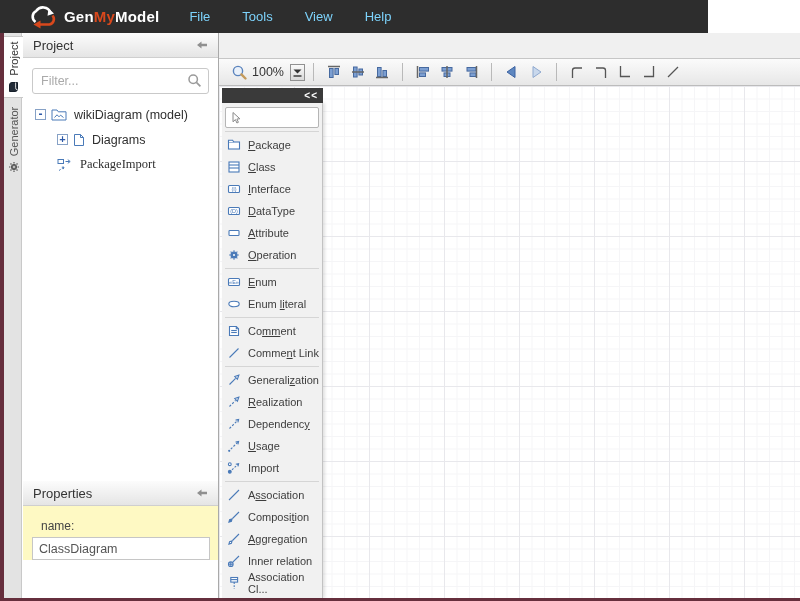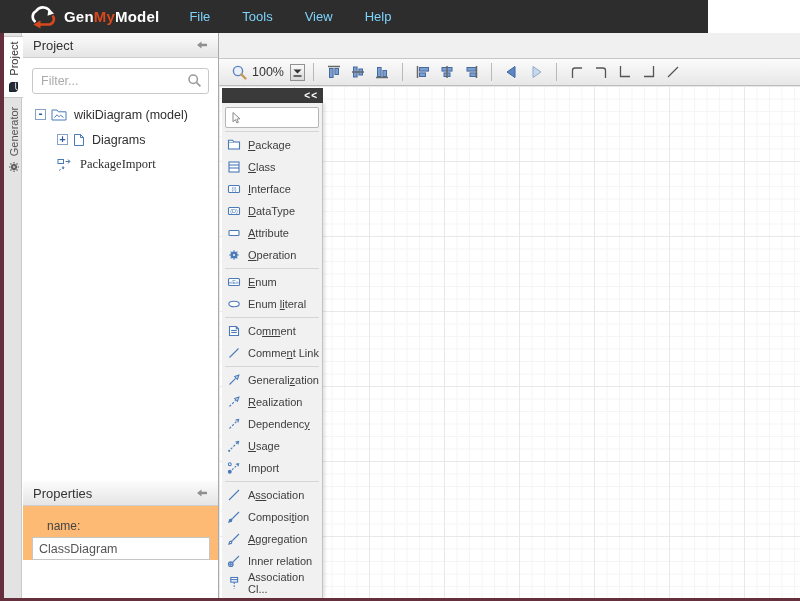--- a/index.html
+++ b/index.html
@@ -35,22 +35,22 @@
   .filter-wrap input{width:100%;height:26px;box-sizing:border-box;border:1px solid #c9c9c9;border-radius:3px;
                      padding:0 26px 0 8px;font-size:12.5px;color:#555;font-family:inherit;outline:none;}
   .filter-wrap input::placeholder{color:#aaa;}
   .filter-wrap .mag{position:absolute;right:6px;top:5px;}
   .tree{margin-top:8px;font-size:12.5px;color:#2f2f2f;}
   .trow{height:25px;display:flex;align-items:center;gap:5px;cursor:default;}
   .trow .lbl{margin-left:2px;white-space:nowrap;}
   .tg{width:11px;height:11px;box-sizing:border-box;border:1px solid #86a1c6;background:#fff;
       color:#2f5aa8;font-size:10px;line-height:8px;text-align:center;font-weight:bold;
       font-family:"DejaVu Sans Mono",monospace;flex:0 0 auto;}
-  .props{position:absolute;left:23px;top:481px;width:196px;box-sizing:border-box;border-right:1px solid #a9a9a9;background:#fdba74;}
-  .props .field-label{margin:13px 10px 4px 24px;font-size:12px;color:#444;}
+  .props{position:absolute;left:23px;top:481px;width:196px;box-sizing:border-box;border-right:1px solid #a9a9a9;background:#fef9c3;}
+  .props .field-label{margin:13px 10px 4px 18px;font-size:12px;color:#444;}
   .props input{display:block;margin:0 9px;width:178px;height:23px;box-sizing:border-box;border:1px solid #c6c6c6;
                padding:0 6px;font-size:12.5px;color:#555;font-family:inherit;outline:none;}
   
   .tabbar{position:absolute;left:219px;top:33px;width:581px;height:25px;background:#f0f0f0;
           border-bottom:1px solid #c6c6c6;box-sizing:content-box;z-index:5;}
   .etab{position:absolute;left:3px;top:0;height:25px;background:#fff;border:1px solid #c6c6c6;border-bottom:none;
         display:flex;align-items:center;padding:0 9px;gap:6px;font-size:13px;color:#333;z-index:6;}
   .etab .close{color:#888;font-size:14px;margin-left:4px;cursor:pointer;}
   .toolbar{position:absolute;left:219px;top:59px;width:581px;height:26px;background:linear-gradient(#fbfbfb,#e7e7e7);
            border-bottom:1px solid #bcbcbc;display:flex;align-items:center;padding-left:12px;box-sizing:content-box;z-index:5;}

